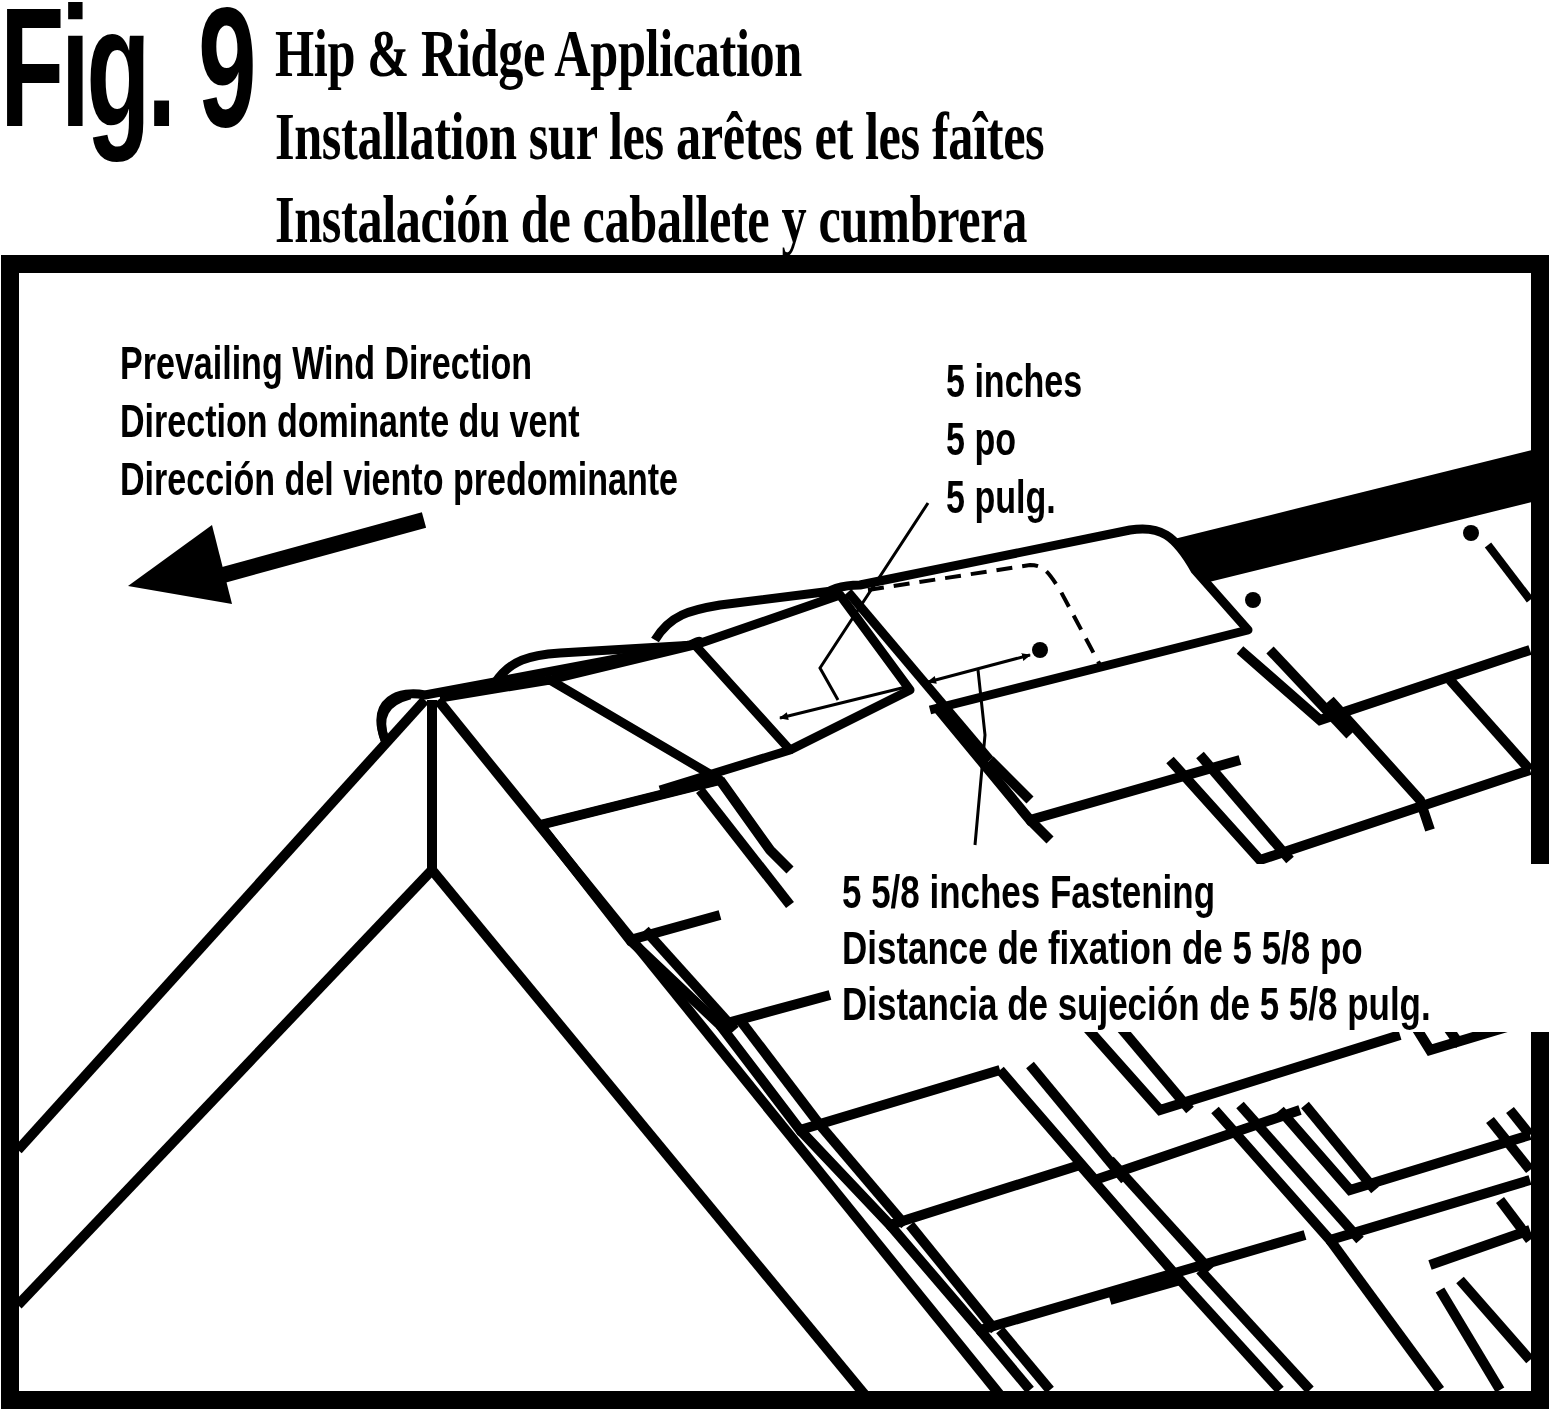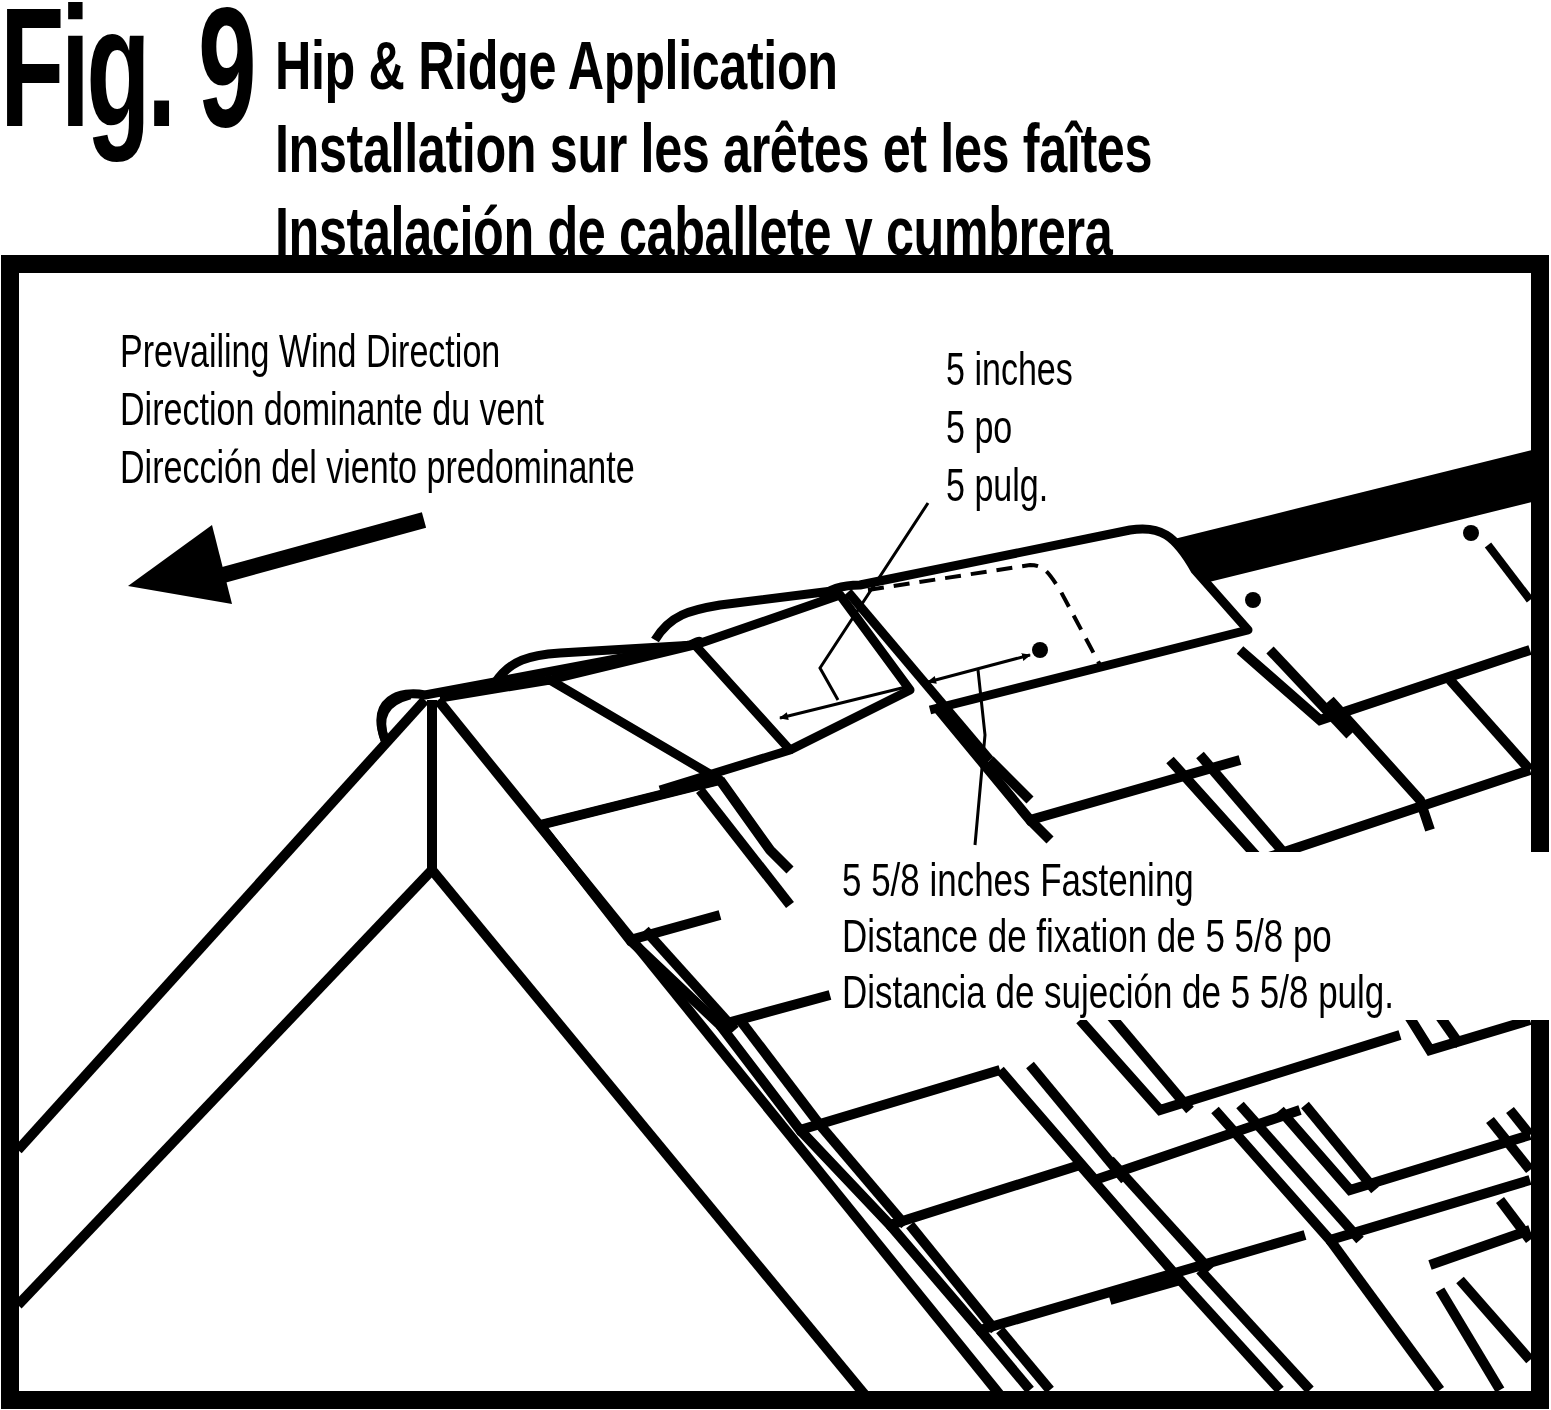--- a/index.html
+++ b/index.html
@@ -1,26 +1,26 @@
 <!DOCTYPE html>
 <html><head>
   <meta charset="utf-8">
   <style>
     html, body { margin: 0; padding: 0; background: #ffffff; }
     body { width: 1551px; height: 1410px; position: relative; overflow: hidden;
            font-family: "Liberation Sans", "DejaVu Sans", sans-serif; color: #000; }
     .fig-label { position: absolute; left: 0px; top: -18px; font-size: 170px; font-weight: 700;
                  letter-spacing: -6px; transform: scaleX(0.62); transform-origin: left top;
                  line-height: 1; white-space: nowrap; }
-    .title-block { position: absolute; left: 275px; top: 24px; }
+    .title-block { position: absolute; left: 275px; top: 12px; font-family: Liberation Serif, serif; }
     .title-line { font-size: 68px; font-weight: 700; line-height: 83px; white-space: nowrap;
                   transform: scaleX(0.74); transform-origin: left top; letter-spacing: -0.5px; }
     .frame { position: absolute; left: 0; top: 0; }
-    .label { position: absolute; font-weight: 400; white-space: nowrap;
-             transform-origin: left top; }
+    .label { position: absolute; font-weight: 700; white-space: nowrap;
+             transform-origin: left top; margin-top: 12px; }
     .wind-block { left: 120px; top: 322px; }
     .wind-line { font-size: 46px; line-height: 58px; transform: scaleX(0.74); transform-origin: left top; }
     .five-block { left: 946px; top: 340px; }
     .five-line { font-size: 46px; line-height: 58px; transform: scaleX(0.74); transform-origin: left top; }
     .fasten-block { left: 838px; top: 852px; background: #fff; padding: 0 4px; }
     .fasten-line { font-size: 46px; line-height: 56px; transform: scaleX(0.76); transform-origin: left top; }
   </style>
 </head>
 <body>
 

